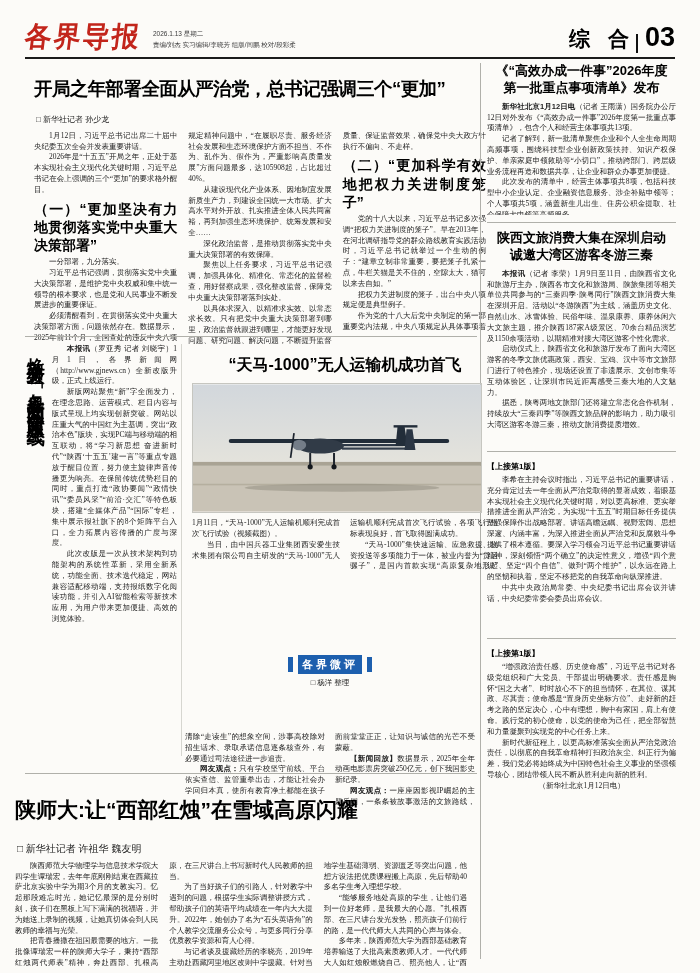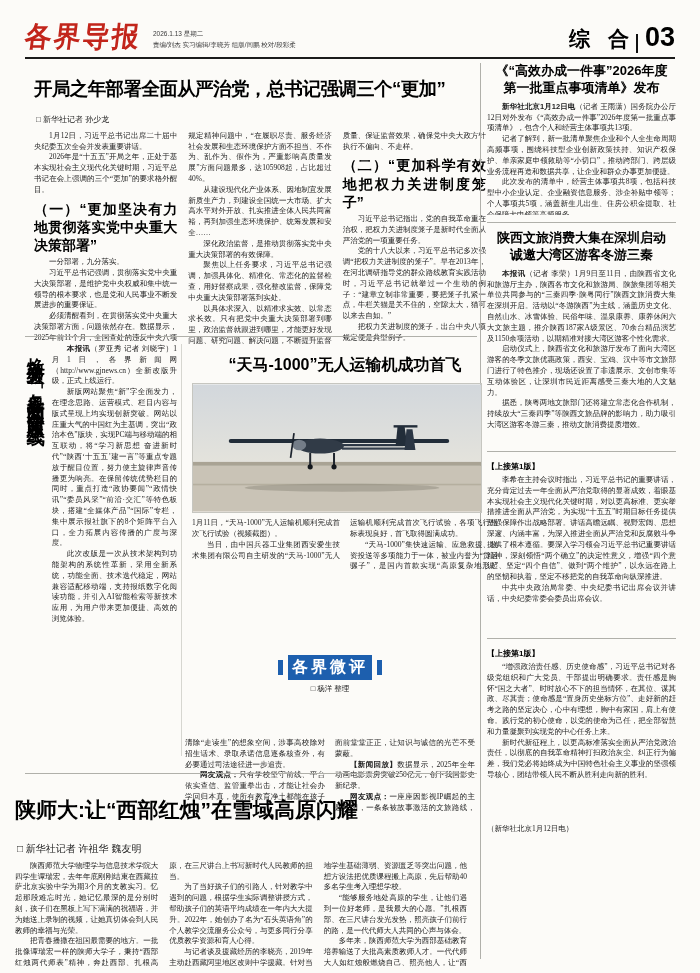--- a/index.html
+++ b/index.html
@@ -15,21 +15,21 @@
   .section-name{font-size:21px;letter-spacing:6px;}
   .section-sep{width:2px;height:19px;background:#111;margin:0 7px 0 1px;}
   .page-no{font-size:27px;}
   .mast-rule{position:absolute;left:25px;top:57px;width:650px;height:2px;background:#1b1b1b;}
 
   
   .bt p{font-family:"Liberation Serif","DejaVu Serif",serif;font-size:7.5px;line-height:1.44;
         margin:0;text-align:justify;text-indent:15px;color:#222;}
   .bt p.sub{font-family:"Liberation Sans","DejaVu Sans",sans-serif;font-weight:bold;font-size:14px;
         text-indent:0;margin:4px 0 3px;line-height:1.3;color:#000;}
-  .bt p.right{text-align:left;text-indent:0;margin-top:43px;}
+  .bt p.right{text-align:center;text-indent:0;}
   .bt p.noindent{text-indent:0;}
   .bt p b{font-family:"Liberation Sans","DejaVu Sans",sans-serif;font-weight:bold;}
 
   
   .lead-art{position:absolute;left:34px;top:64px;width:452px;}
   .lead-headline{font-size:18.5px;font-weight:800;letter-spacing:-0.6px;white-space:nowrap;color:#000;}
   .lead-byline{font-size:8px;margin:8px 0 6px 2px;color:#222;}
   .lead-body{column-count:3;column-gap:11px;height:218px;overflow:hidden;}
 
   .hdiv{position:absolute;left:25px;width:452px;height:1px;background:#b0b0aa;}
@@ -46,21 +46,21 @@
   
   .photo-art{position:absolute;left:185px;top:342px;width:306px;padding-left:7px;}
   .photo-headline{text-align:center;font-size:16px;font-weight:800;color:#000;margin-bottom:7px;}
   .photo-frame{width:288px;height:128px;border:1px solid #c6c6c0;display:block;}
   .photo-caption{margin-top:5px;column-count:2;column-gap:10px;height:64px;overflow:hidden;}
 
   
   .weiping{position:absolute;left:185px;top:655px;width:290px;height:114px;}
   .wp-head{display:flex;justify-content:center;align-items:center;gap:5px;margin-bottom:4px;}
   .wp-bar{width:5px;height:15px;background:#1d5fae;}
-  .wp-badge{background:#1d5fae;color:#fff;font-weight:bold;font-size:16px;padding:2px 4px;letter-spacing:3px;}
+  .wp-badge{background:#1d5fae;color:#fff;font-weight:bold;font-size:11px;padding:2px 4px;letter-spacing:3px;}
   .wp-byline{text-align:center;font-size:7.5px;margin-bottom:4px;color:#222;}
   .wp-body{column-count:2;column-gap:10px;height:76px;overflow:hidden;margin-top:44px;}
 
   
   .bottom-art{position:absolute;left:15px;top:779px;width:452px;}
   .bottom-headline{font-size:21px;font-weight:800;color:#000;}
   .bottom-byline{font-size:10px;margin:7px 0 5px 2px;}
   .bottom-body{column-count:3;column-gap:11px;height:116px;overflow:hidden;}
 
   
@@ -99,21 +99,20 @@
         <p>2026年是“十五五”开局之年，正处于基本实现社会主义现代化关键时期，习近平总书记在会上强调的三个“更加”的要求格外醒目。</p>
         <p class="sub">（一）“更加坚决有力地贯彻落实党中央重大决策部署”</p>
         <p>一分部署，九分落实。</p>
         <p>习近平总书记强调，贯彻落实党中央重大决策部署，是维护党中央权威和集中统一领导的根本要求，也是党和人民事业不断发展进步的重要保证。</p>
         <p>必须清醒看到，在贯彻落实党中央重大决策部署方面，问题依然存在。数据显示，2025年前11个月，全国查处的违反中央八项规定精神问题中，“在履职尽责、服务经济社会发展和生态环境保护方面不担当、不作为、乱作为、假作为，严重影响高质量发展”方面问题最多，达105908起，占比超过40%。</p>
         <p>从建设现代化产业体系、因地制宜发展新质生产力，到建设全国统一大市场、扩大高水平对外开放、扎实推进全体人民共同富裕，再到加强生态环境保护、统筹发展和安全……</p>
         <p>深化政治监督，是推动贯彻落实党中央重大决策部署的有效保障。</p>
         <p>聚焦以上任务要求，习近平总书记强调，加强具体化、精准化、常态化的监督检查，用好督察成果，强化整改监督，保障党中央重大决策部署落到实处。</p>
         <p>以具体求深入、以精准求实效、以常态求长效。只有把党中央重大决策部署到哪里，政治监督就跟进到哪里，才能更好发现问题、研究问题、解决问题，不断提升监督质量、保证监督效果，确保党中央大政方针执行不偏向、不走样。</p>
         <p class="sub">（二）“更加科学有效地把权力关进制度笼子”</p>
-        <p>习近平总书记指出，党的自我革命重在治权，把权力关进制度笼子是新时代全面从严治党的一项重要任务。</p>
         <p>党的十八大以来，习近平总书记多次强调“把权力关进制度的笼子”。早在2013年，在河北调研指导党的群众路线教育实践活动时，习近平总书记就举过一个生动的例子：“建章立制非常重要，要把笼子扎紧一点，牛栏关猫是关不住的，空隙太大，猫可以来去自如。”</p>
         <p>把权力关进制度的笼子，出台中央八项规定便是典型例子。</p>
         <p>作为党的十八大后党中央制定的第一部重要党内法规，中央八项规定从具体事项着眼、从关键问题入手，立标定规、强化约束，驰而不息纠“四风”、树新风。</p>
       </div>
   </section>
 
   <div class="hdiv hdiv1"></div>
   <div class="vdiv-main"></div>
   <div class="vdiv-box"></div>
 

